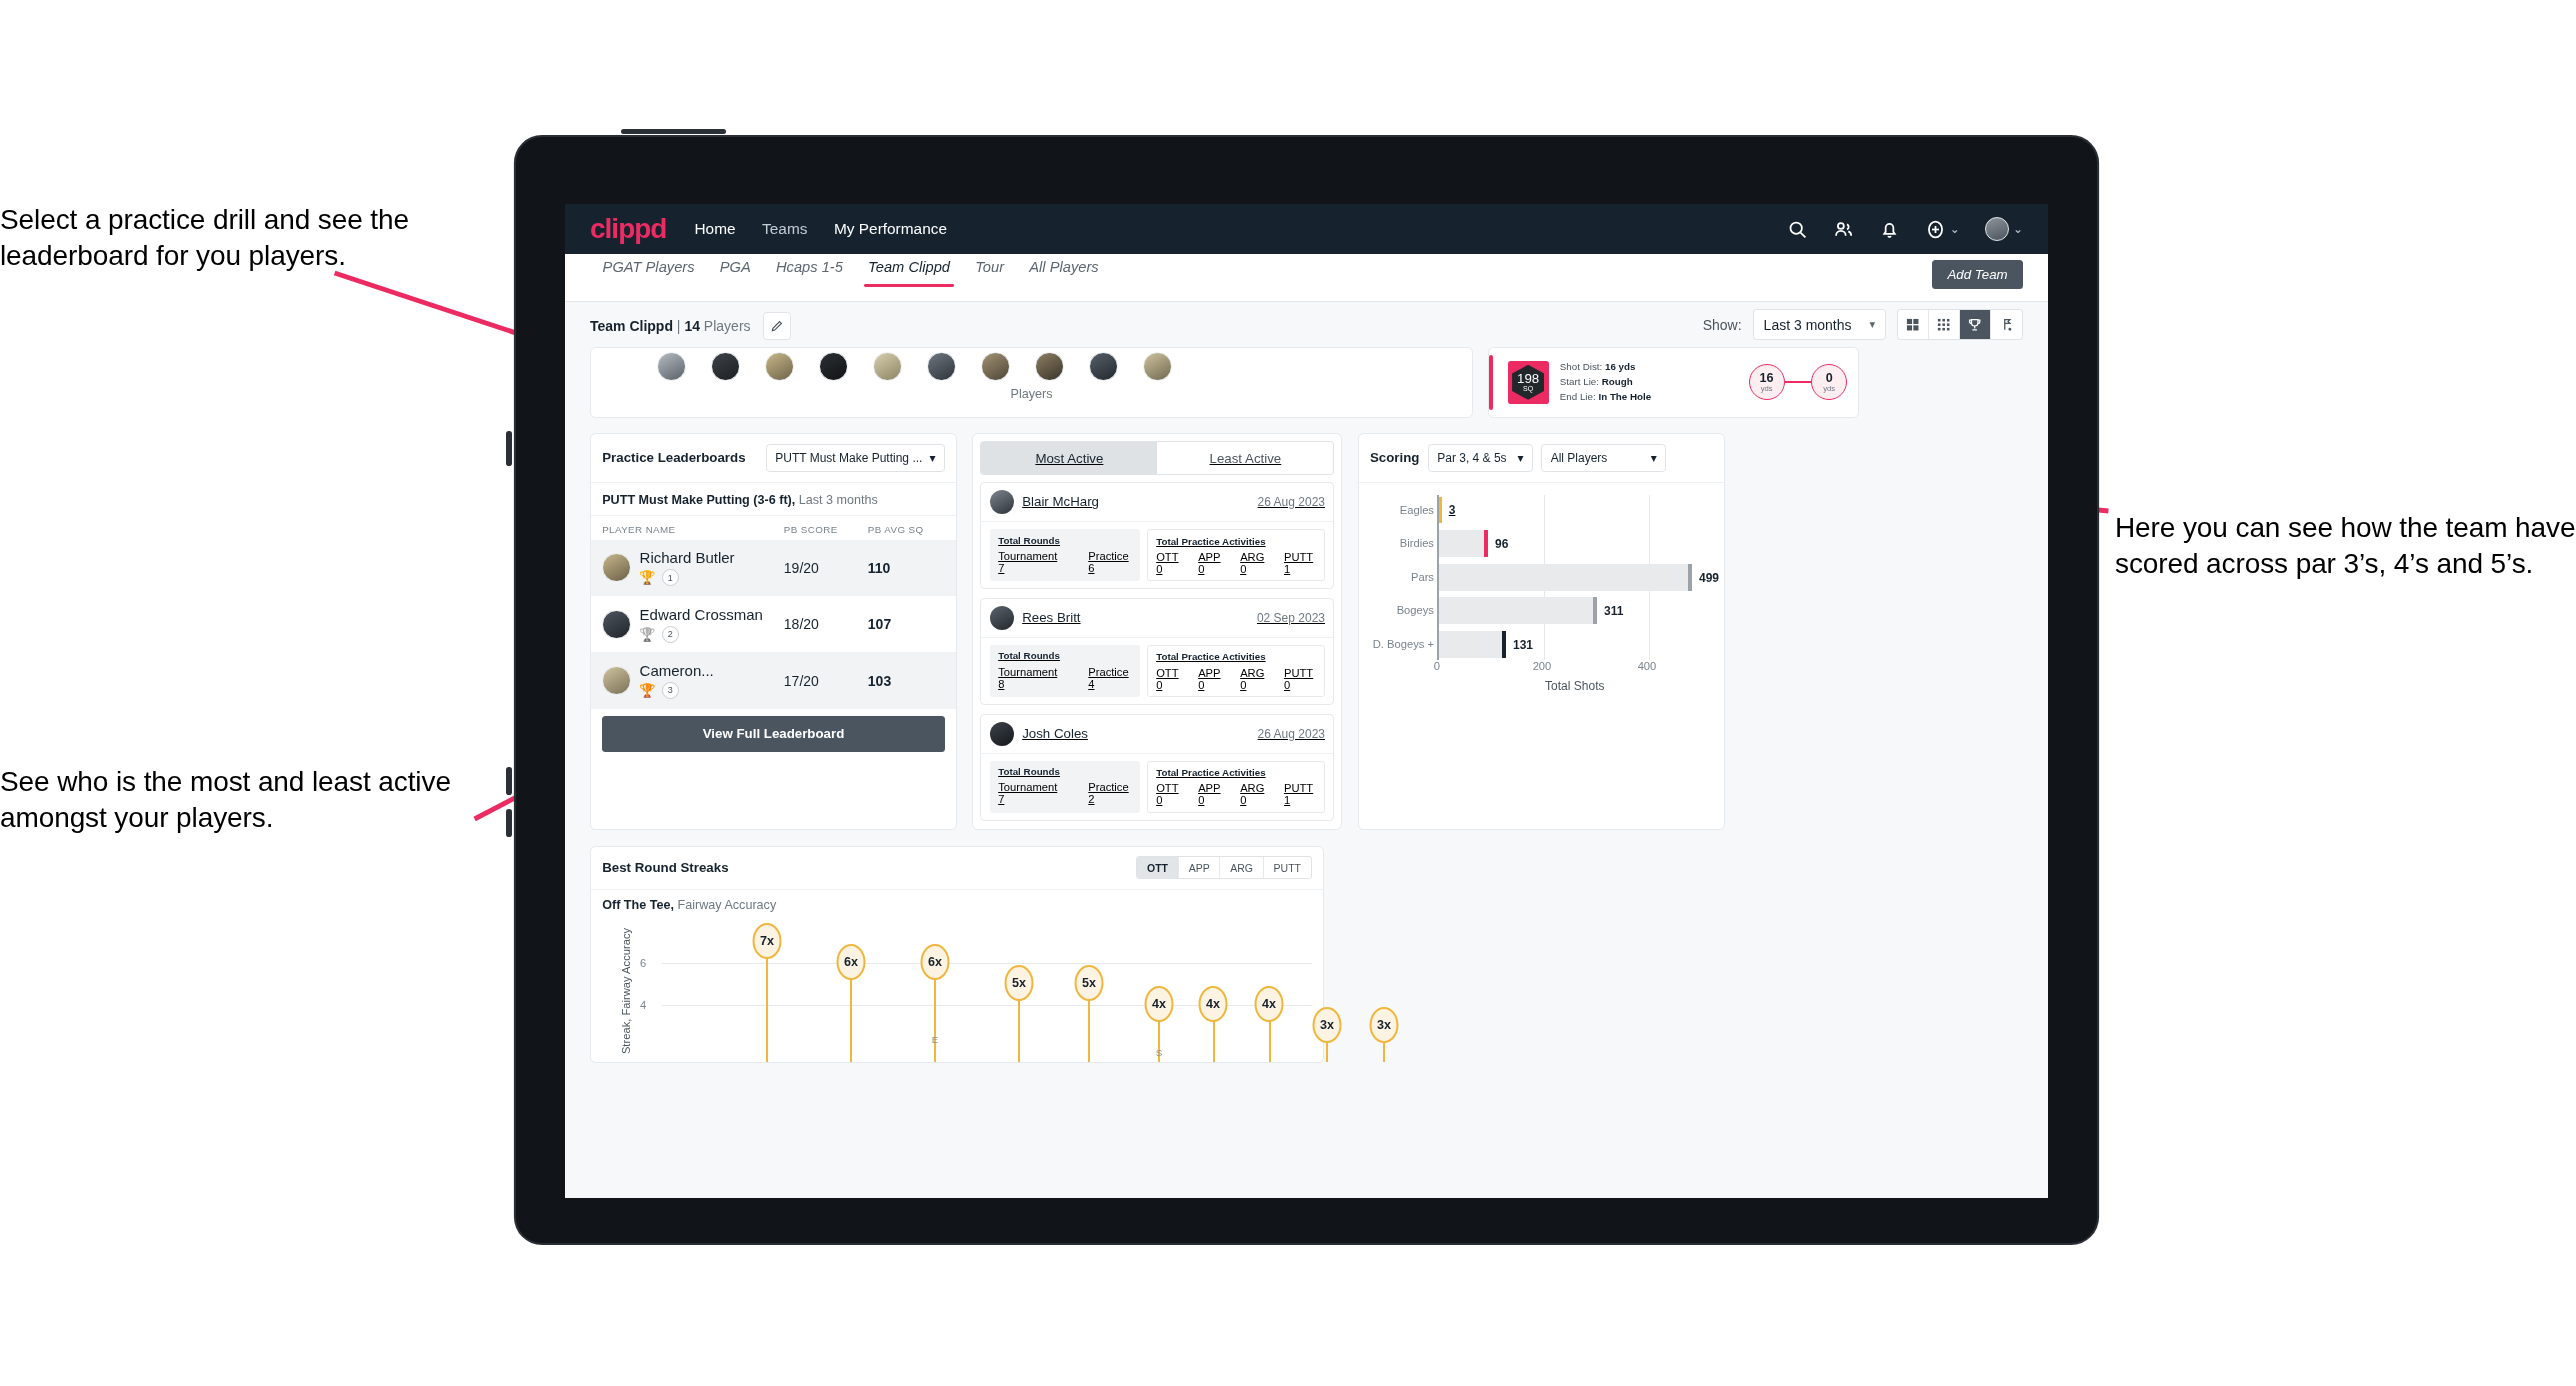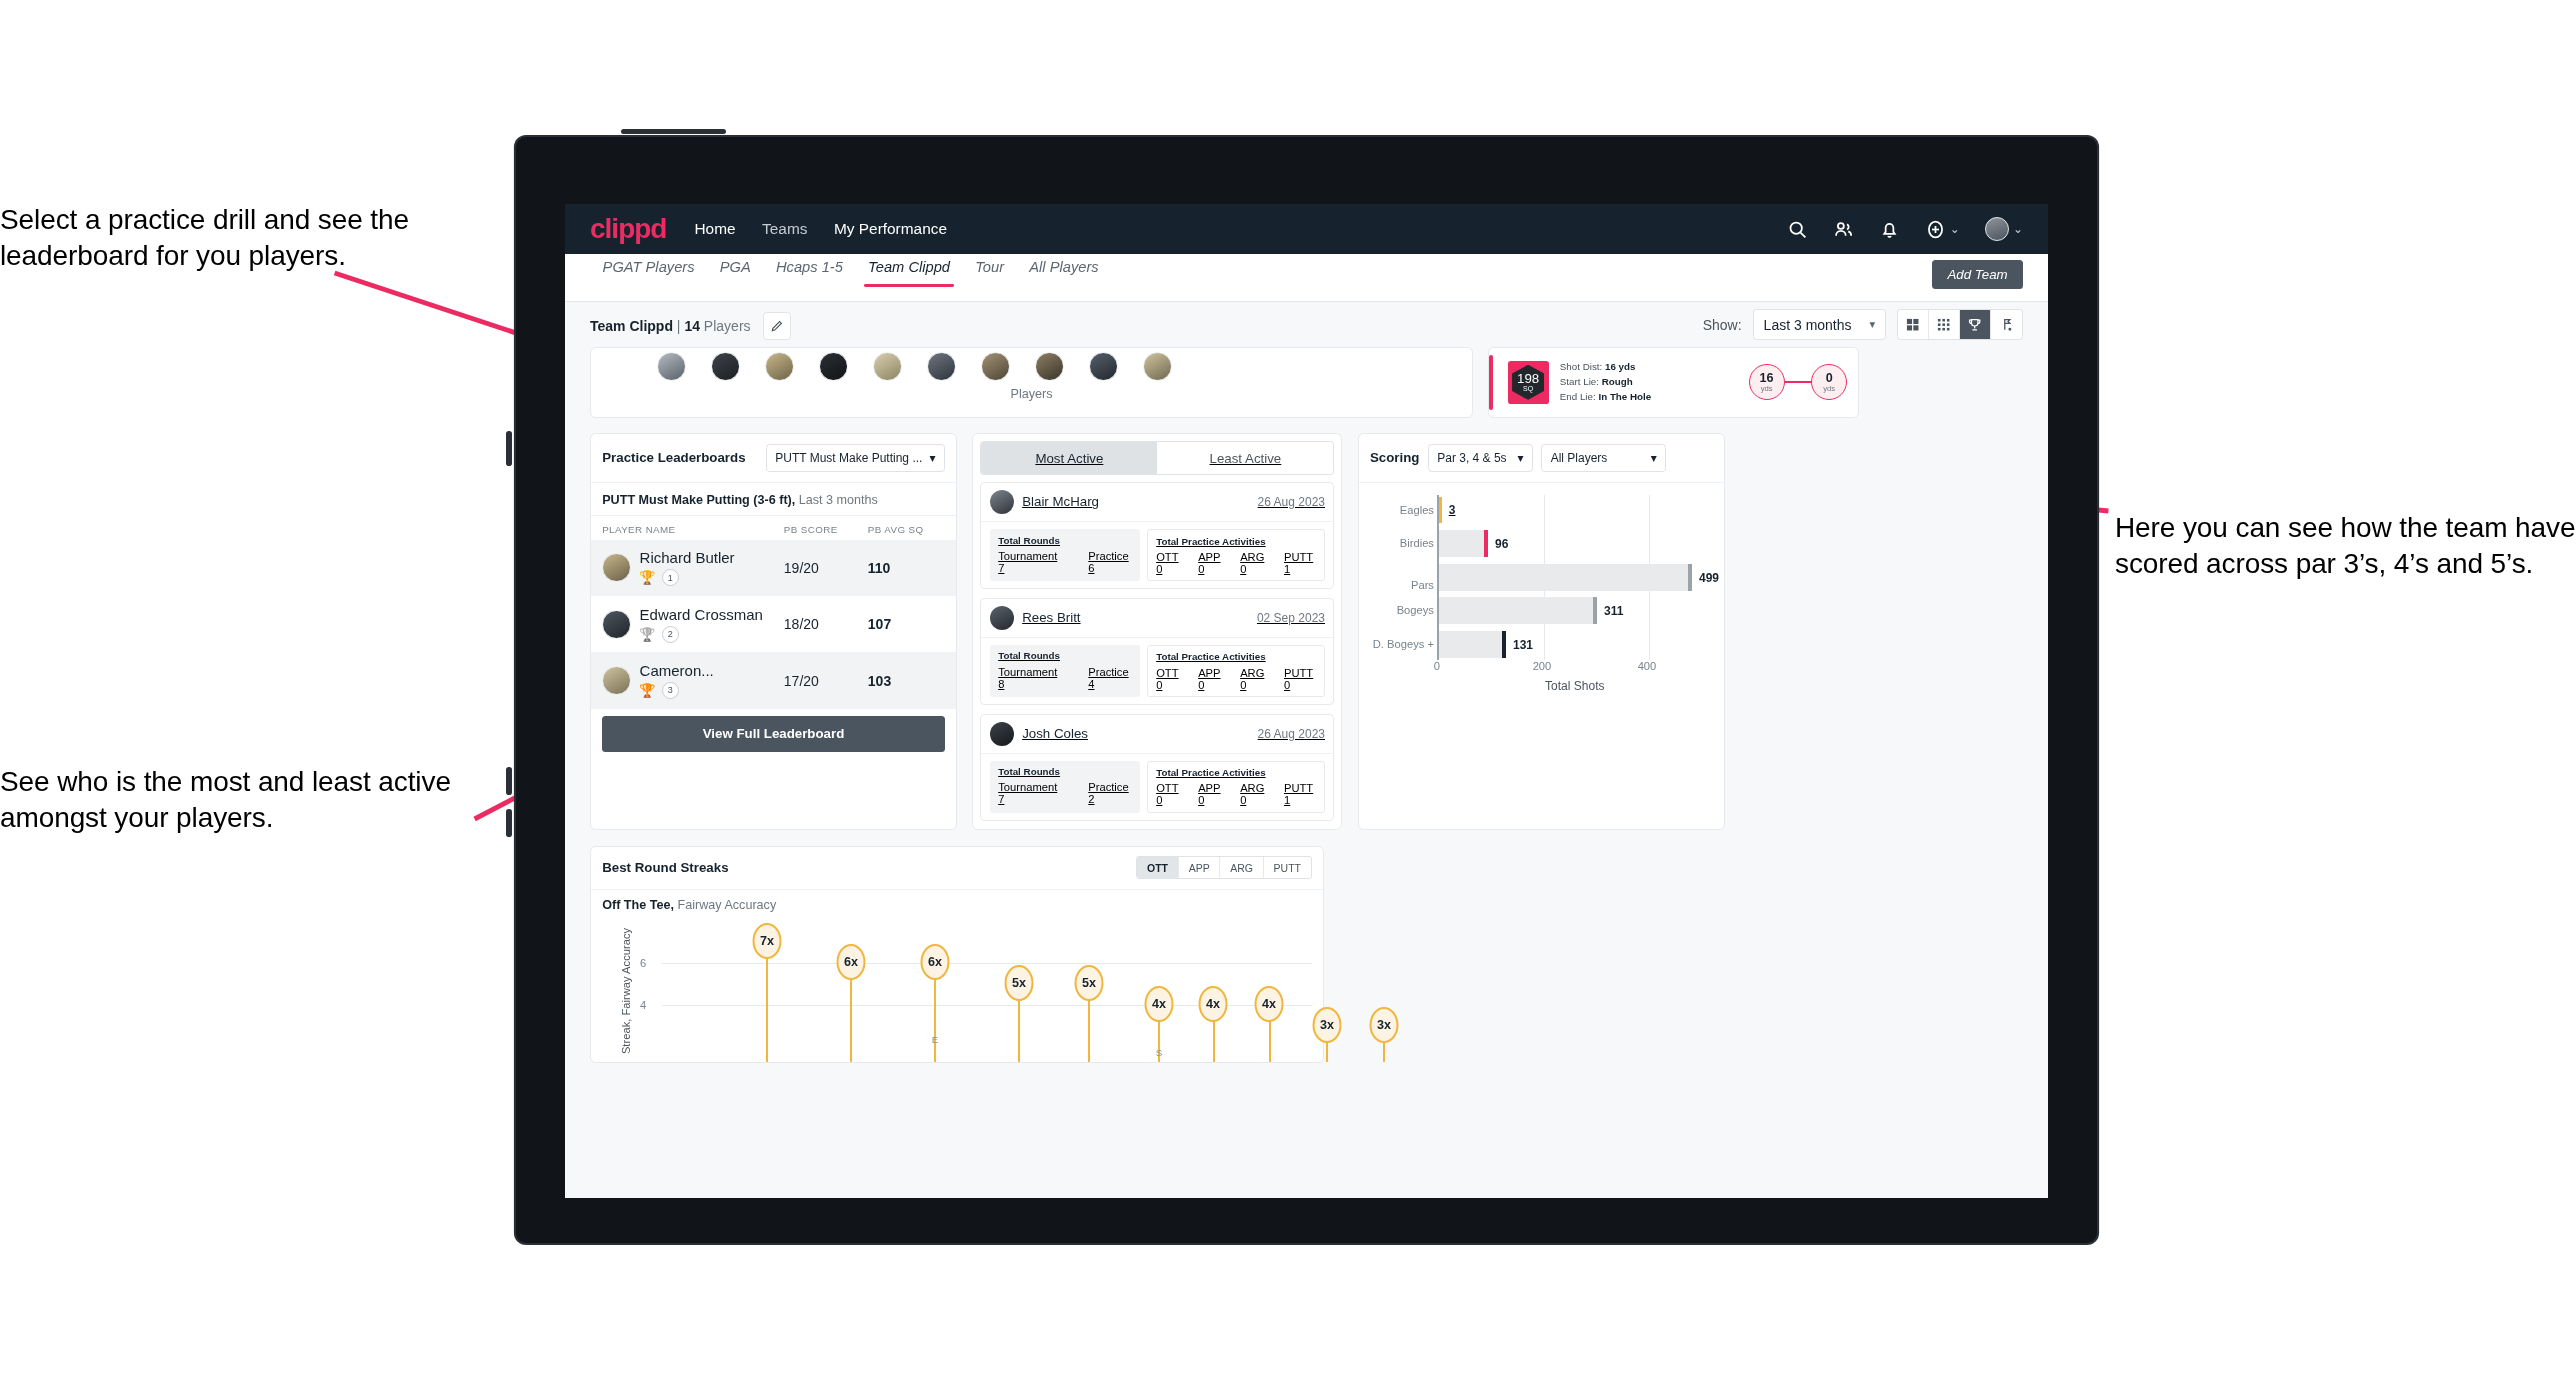--- a/index.html
+++ b/index.html
@@ -25,21 +25,21 @@
   .anno-r1 { left: 2115px; top: 510px; width: 462px; }
   .anno-r2 { left: 2115px; top: 707px; width: 462px; }
 
   .arrow { position: absolute; pointer-events: none; }
 
   
   .tablet {
     position: absolute; left: 516px; top: 137px;
     width: 1581px; height: 1106px;
     background: #111418;
-    border-radius: 10px;
+    border-radius: 26px;
     box-shadow: 0 0 0 2.1px #2a2f36;
   }
   .tablet::after{
     content:""; position:absolute; left:-9.8px; top:294px; width:5.6px; height:35px;
     background:#2b3036; border-radius:2.8px;
   }
   .btn-vol1, .btn-vol2, .btn-pwr {
     position:absolute; background:#2b3036; border-radius:2.8px;
   }
   .btn-vol1{ left:-9.8px; top:630px; width:5.6px; height:28px; }
@@ -692,21 +692,21 @@
 
                 <div class="barrow" style="top:35px;">
                   <div class="catlabel" style="top:7px;">Birdies</div>
                   <div class="bar" style="width:49px;">
                       <div class="cap" style="background:#ec2b63;"></div>
                     </div>
                   <div class="barlabel">96</div>
                 </div>
 
                 <div class="barrow" style="top:69px;">
-                  <div class="catlabel" style="top:15px;text-align:right;">Pars</div>
+                  <div class="catlabel" style="top:7px;text-align:right;">Pars</div>
                   <div class="bar" style="width:253px;">
                       <div class="cap" style="background:#9aa2aa;"></div>
                     </div>
                   <div class="barlabel">499</div>
                 </div>
 
                 <div class="barrow" style="top:102px;">
                   <div class="catlabel" style="top:7px;">Bogeys</div>
                   <div class="bar" style="width:158px;">
                       <div class="cap" style="background:#9aa2aa;"></div>

